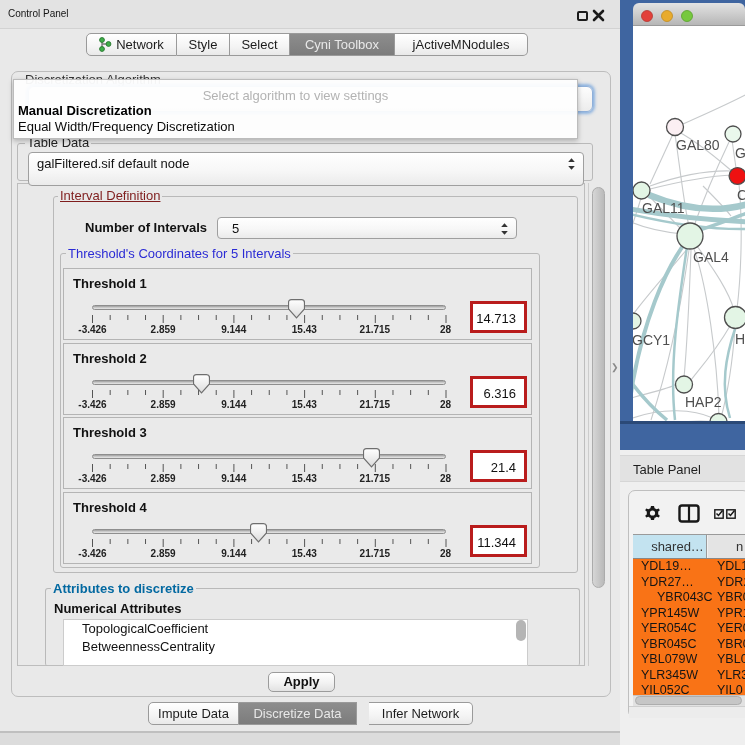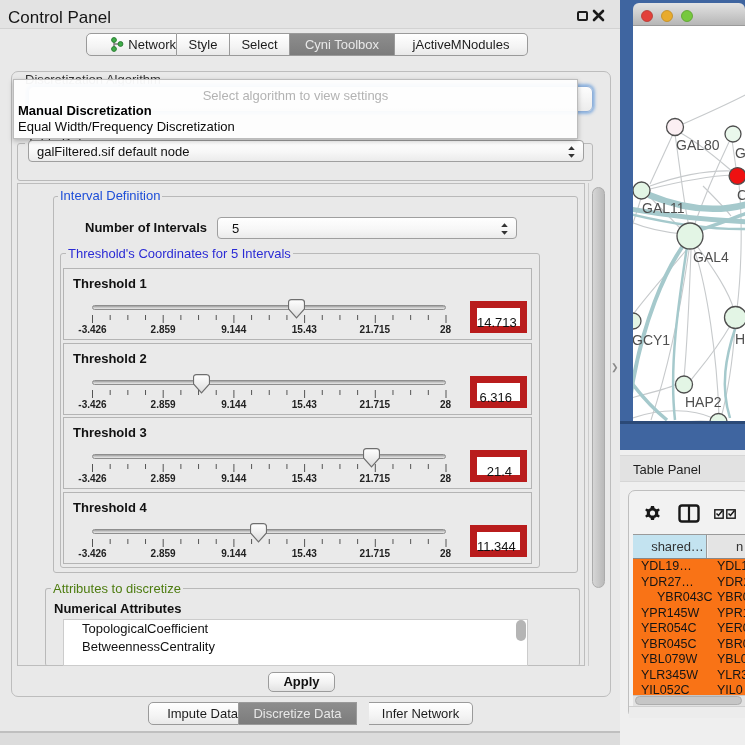--- a/index.html
+++ b/index.html
@@ -6,44 +6,44 @@
 body { font-family:"Liberation Sans", sans-serif; background:#dcdcdc; position:relative; }
 .abs { position:absolute; }
 .combo { border:1px solid #9f9f9f; border-radius:4px;
   background:linear-gradient(180deg,#ffffff 0%,#f7f7f7 55%,#ebebeb 100%);
   font-size:13px; color:#111; }
 .carets { position:absolute; right:7px; top:4px; width:9px; height:14px; }
 .seg { display:flex; position:absolute; height:23px; }
 .seg > div { border:1px solid #9a9a9a; border-left:none; font-size:13px; color:#1c1c1c;
   display:flex; align-items:center; justify-content:center;
   background:linear-gradient(180deg,#ffffff 0%,#f4f4f4 60%,#e9e9e9 100%); }
-.seg > div:first-child { border-left:1px solid #9a9a9a; border-radius:5px 0 0 5px;justify-content:flex-end; }
+.seg > div:first-child { border-left:1px solid #9a9a9a; border-radius:5px 0 0 5px; }
 .seg > div:last-child { border-radius:0 5px 5px 0; }
 .seg > div.sel { background:linear-gradient(180deg,#8d8d8d 0%,#7c7c7c 100%); color:#e8e8e8; }
 .group { position:absolute; border:1px solid #b9b9b9; border-radius:3px; }
 .gtitle { position:absolute; font-size:13px; background:#e9e9e9; padding:0 2px; line-height:13px; }
 .tpanel { position:absolute; border:1px solid #b4b4b4; background:#eaeaea;padding-left:32px; }
 .tlabel { position:absolute; left:9px; top:7px; font-weight:bold; font-size:13px; color:#111; }
 .track { position:absolute; left:28px; top:36px; width:354px; height:5px;
   border:1px solid #8e8e8e; border-radius:3px;
   background:linear-gradient(180deg,#9d9d9d 0%,#c9c9c9 50%,#e8e8e8 100%); }
 .vbox { position:absolute; left:406px; top:32px; width:57px; height:32px;
-  border:7px solid #b91c1c; background:#ffffff; font-size:13px; color:#111;
+  border:3px solid #b91c1c; background:#ffffff; font-size:13px; color:#111;
   text-align:right; line-height:30px; padding-right:8px; }
 .ticklbl { position:absolute; top:55px; font-size:10px; font-weight:bold; color:#222;
   transform:translateX(-50%); }
 .thumb { position:absolute; top:30px; width:17px; height:20px; }
 .lrow { font-size:13px; color:#111; height:17.5px; line-height:17.5px; padding-left:18px; }
 .trow { position:absolute; width:125px; height:15.5px; font-size:12.5px; color:#151515; }
 </style></head>
 <body>
 
 <div class="abs" style="left:0;top:0;width:620px;height:733px;background:#e9e9e9;border-bottom:2px solid #bfbfbf;"></div>
 <div class="abs" style="left:0;top:0;width:620px;height:29px;background:#e3e3e3;border-bottom:1px solid #d2d2d2;"></div>
-<div class="abs" style="left:8px;top:8px;font-size:17px;color:#151515;">Control Panel</div>
+<div class="abs" style="left:8px;top:8px;font-size:10px;color:#151515;">Control Panel</div>
 <div class="abs" style="left:577px;top:11px;width:11px;height:10px;border:2px solid #1a1a1a;border-radius:2px;"></div>
 <svg class="abs" style="left:592px;top:9px" width="13" height="13" viewBox="0 0 13 13">
     <path d="M2,2 L11,11 M11,2 L2,11" stroke="#1a1a1a" stroke-width="2.6" stroke-linecap="round"></path>
   </svg>
 <div class="seg" style="left:86px;top:33px;">
 <div style="width:91px;"><svg width="13" height="15" viewBox="0 0 13 15" style="margin-right:4px">
         <path d="M3,3 L3,12 M3,7 L9,7" stroke="#7a7a7a" stroke-width="1.4" fill="none"></path>
         <circle cx="3" cy="3" r="2.4" fill="#3fae49" stroke="#2c7d34"></circle>
         <circle cx="3" cy="12" r="2.4" fill="#3fae49" stroke="#2c7d34"></circle>
         <circle cx="9.5" cy="7" r="2.4" fill="#3fae49" stroke="#2c7d34"></circle>
@@ -51,34 +51,34 @@
 <div style="width:53px;">Style</div>
 <div style="width:60px;">Select</div>
 <div class="sel" style="width:105px;">Cyni Toolbox</div>
 <div style="width:133px;">jActiveMNodules</div>
 </div>
 <div class="abs" style="left:11px;top:71px;width:600px;height:626px;border:1px solid #bdbdbd;border-radius:7px;background:#e9e9e9;"></div>
 <div class="abs" style="left:25px;top:72px;font-size:13px;color:#333333;z-index:1;">Discretization Algorithm</div>
 <div class="abs" style="left:28px;top:86px;width:565px;height:26px;border-radius:6px;background:linear-gradient(180deg,#fdfdfd,#ececec);border:1px solid #8fb0da;box-shadow:0 0 3px 2px rgba(110,160,220,0.75);z-index:2;"></div>
 <div class="group" style="left:17px;top:143px;width:576px;height:38px;z-index:1;"></div>
 <div class="gtitle" style="left:25px;top:136px;color:#222;z-index:2;">Table Data</div>
-<div class="combo abs" style="left:28px;top:140px;width:556px;height:22px;z-index:2;">
+<div class="combo abs" style="left:28px;top:152px;width:556px;height:34px;z-index:2;">
     <span style="position:absolute;left:8px;top:3px;">galFiltered.sif default node</span>
     <svg class="carets" viewBox="0 0 9 14">
       <path d="M1.2,5 L4.5,1.2 L7.8,5 Z M1.2,9 L4.5,12.8 L7.8,9 Z" fill="#333"></path>
     </svg>
   </div>
 <div class="abs" style="left:13px;top:79px;width:565px;height:60px;background:rgba(254,254,254,0.95);border:1px solid #bcbcbc;box-shadow:0 2px 5px rgba(0,0,0,0.25);z-index:3;">
 <div style="position:absolute;left:0;right:0;top:8px;text-align:center;font-size:13px;color:#b3b3b3;">Select algorithm to view settings</div>
 <div style="position:absolute;left:4px;top:23px;font-size:13px;font-weight:bold;color:#000;">Manual Discretization</div>
 <div style="position:absolute;left:4px;top:38.5px;font-size:13px;color:#0a0a0a;">Equal Width/Frequency Discretization</div>
 </div>
 <div class="abs" style="left:17px;top:183px;width:568px;height:483px;border:1px solid #bdbdbd;"></div>
 <div class="group" style="left:53px;top:196px;width:525px;height:377px;"></div>
-<div class="gtitle" style="left:58px;top:189px;color:#1d4ed8;">Interval Definition</div>
+<div class="gtitle" style="left:58px;top:189px;color:#7f1d1d;text-decoration:underline;">Interval Definition</div>
 <div class="abs" style="left:85px;top:220px;font-size:13px;font-weight:bold;color:#111;">Number of Intervals</div>
 <div class="combo abs" style="left:217px;top:217px;width:300px;height:22px;">
     <span style="position:absolute;left:14px;top:3px;">5</span>
     <svg class="carets" viewBox="0 0 9 14">
       <path d="M1.2,5 L4.5,1.2 L7.8,5 Z M1.2,9 L4.5,12.8 L7.8,9 Z" fill="#333"></path>
     </svg>
   </div>
 <div class="group" style="left:60px;top:253px;width:480px;height:315px;"></div>
 <div class="gtitle" style="left:66px;top:247px;color:#2b2bd5;">Threshold's Coordinates for 5 Intervals</div>
 <div class="tpanel" style="left:63px;top:268px;width:469px;height:72px;">
@@ -247,21 +247,21 @@
 <defs>
         <linearGradient id="thg4" x1="0" y1="0" x2="0" y2="1">
           <stop offset="0" stop-color="#ffffff"></stop>
           <stop offset="1" stop-color="#dcdcdc"></stop>
         </linearGradient>
       </defs>
 </svg>
 <div class="vbox">11.344</div>
 </div>
 <div class="group" style="left:45px;top:588px;width:535px;height:78px;border-bottom:none;"></div>
-<div class="gtitle" style="left:51px;top:582px;color:#4d7c0f;">Attributes to discretize</div>
+<div class="gtitle" style="left:51px;top:582px;color:#0369a1;font-weight:bold;">Attributes to discretize</div>
 <div class="abs" style="left:54px;top:601px;font-size:13px;font-weight:bold;color:#111;">Numerical Attributes</div>
 <div class="abs" style="left:63px;top:619px;width:465px;height:47px;background:#ffffff;border:1px solid #cccccc;overflow:hidden;">
 <div class="lrow">TopologicalCoefficient</div>
 <div class="lrow">BetweennessCentrality</div>
 </div>
 <div class="abs" style="left:516px;top:620px;width:10px;height:21px;border-radius:5px;background:#b5b5b5;"></div>
 <div class="abs" style="left:588px;top:183px;width:1px;height:483px;background:#cccccc;"></div>
 <div class="abs" style="left:592px;top:187px;width:13px;height:401px;border-radius:7px;background:linear-gradient(90deg,#d6d6d6,#b9b9b9);border:1px solid #ababab;"></div>
 <div class="abs" style="left:268px;top:672px;width:67px;height:20px;border:1px solid #9b9b9b;border-radius:5px;background:linear-gradient(180deg,#ffffff 0%,#f2f2f2 55%,#e2e2e2 100%);font-size:13px;font-weight:bold;color:#111;text-align:center;line-height:18px;">Apply</div>
 <div class="seg" style="left:148px;top:702px;">

